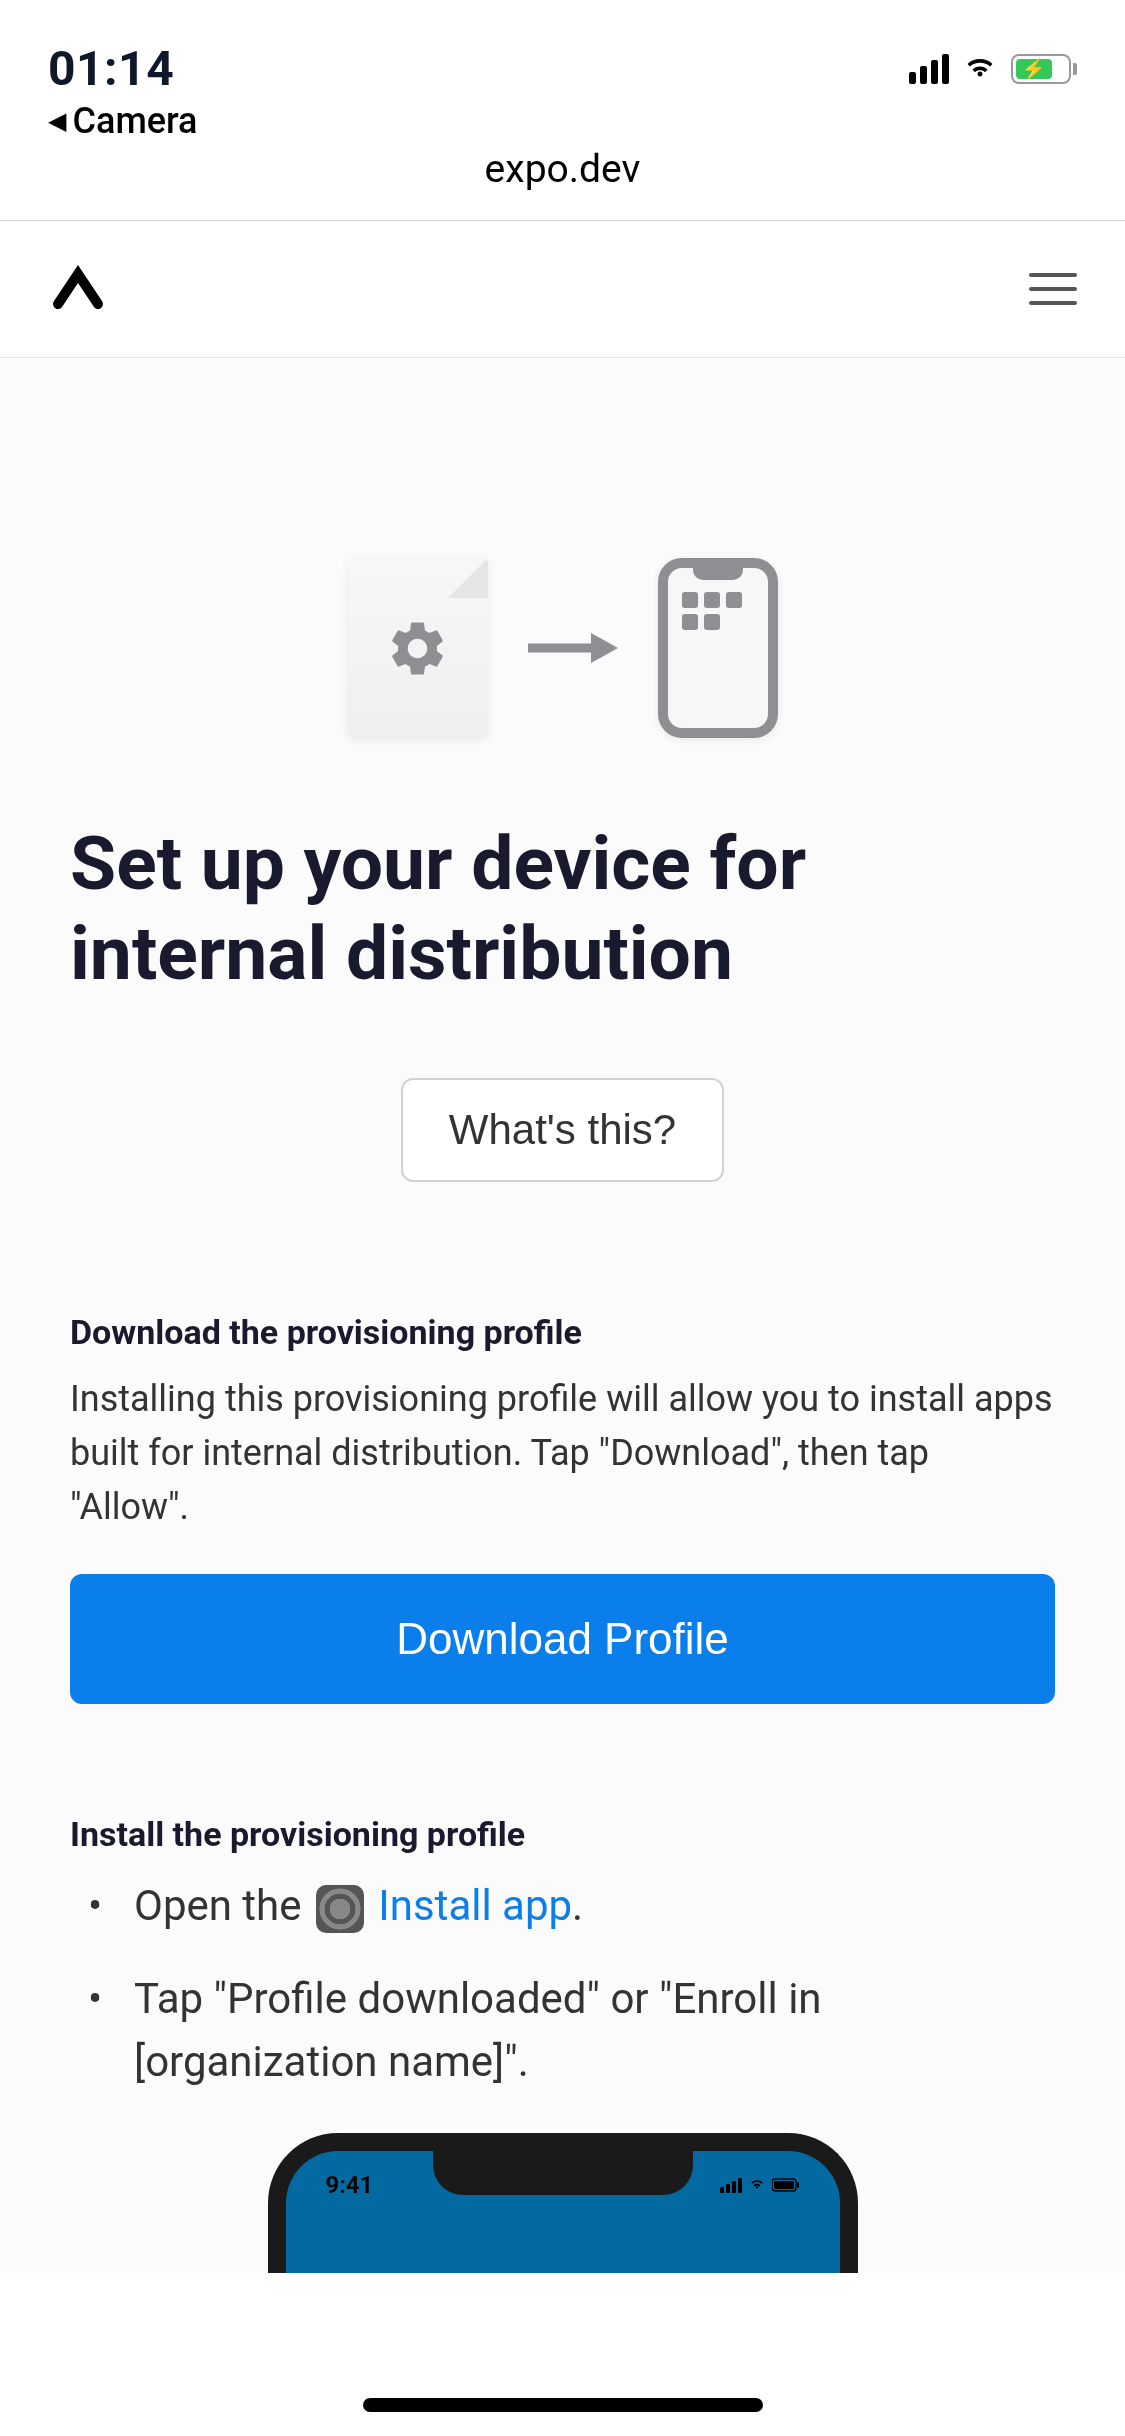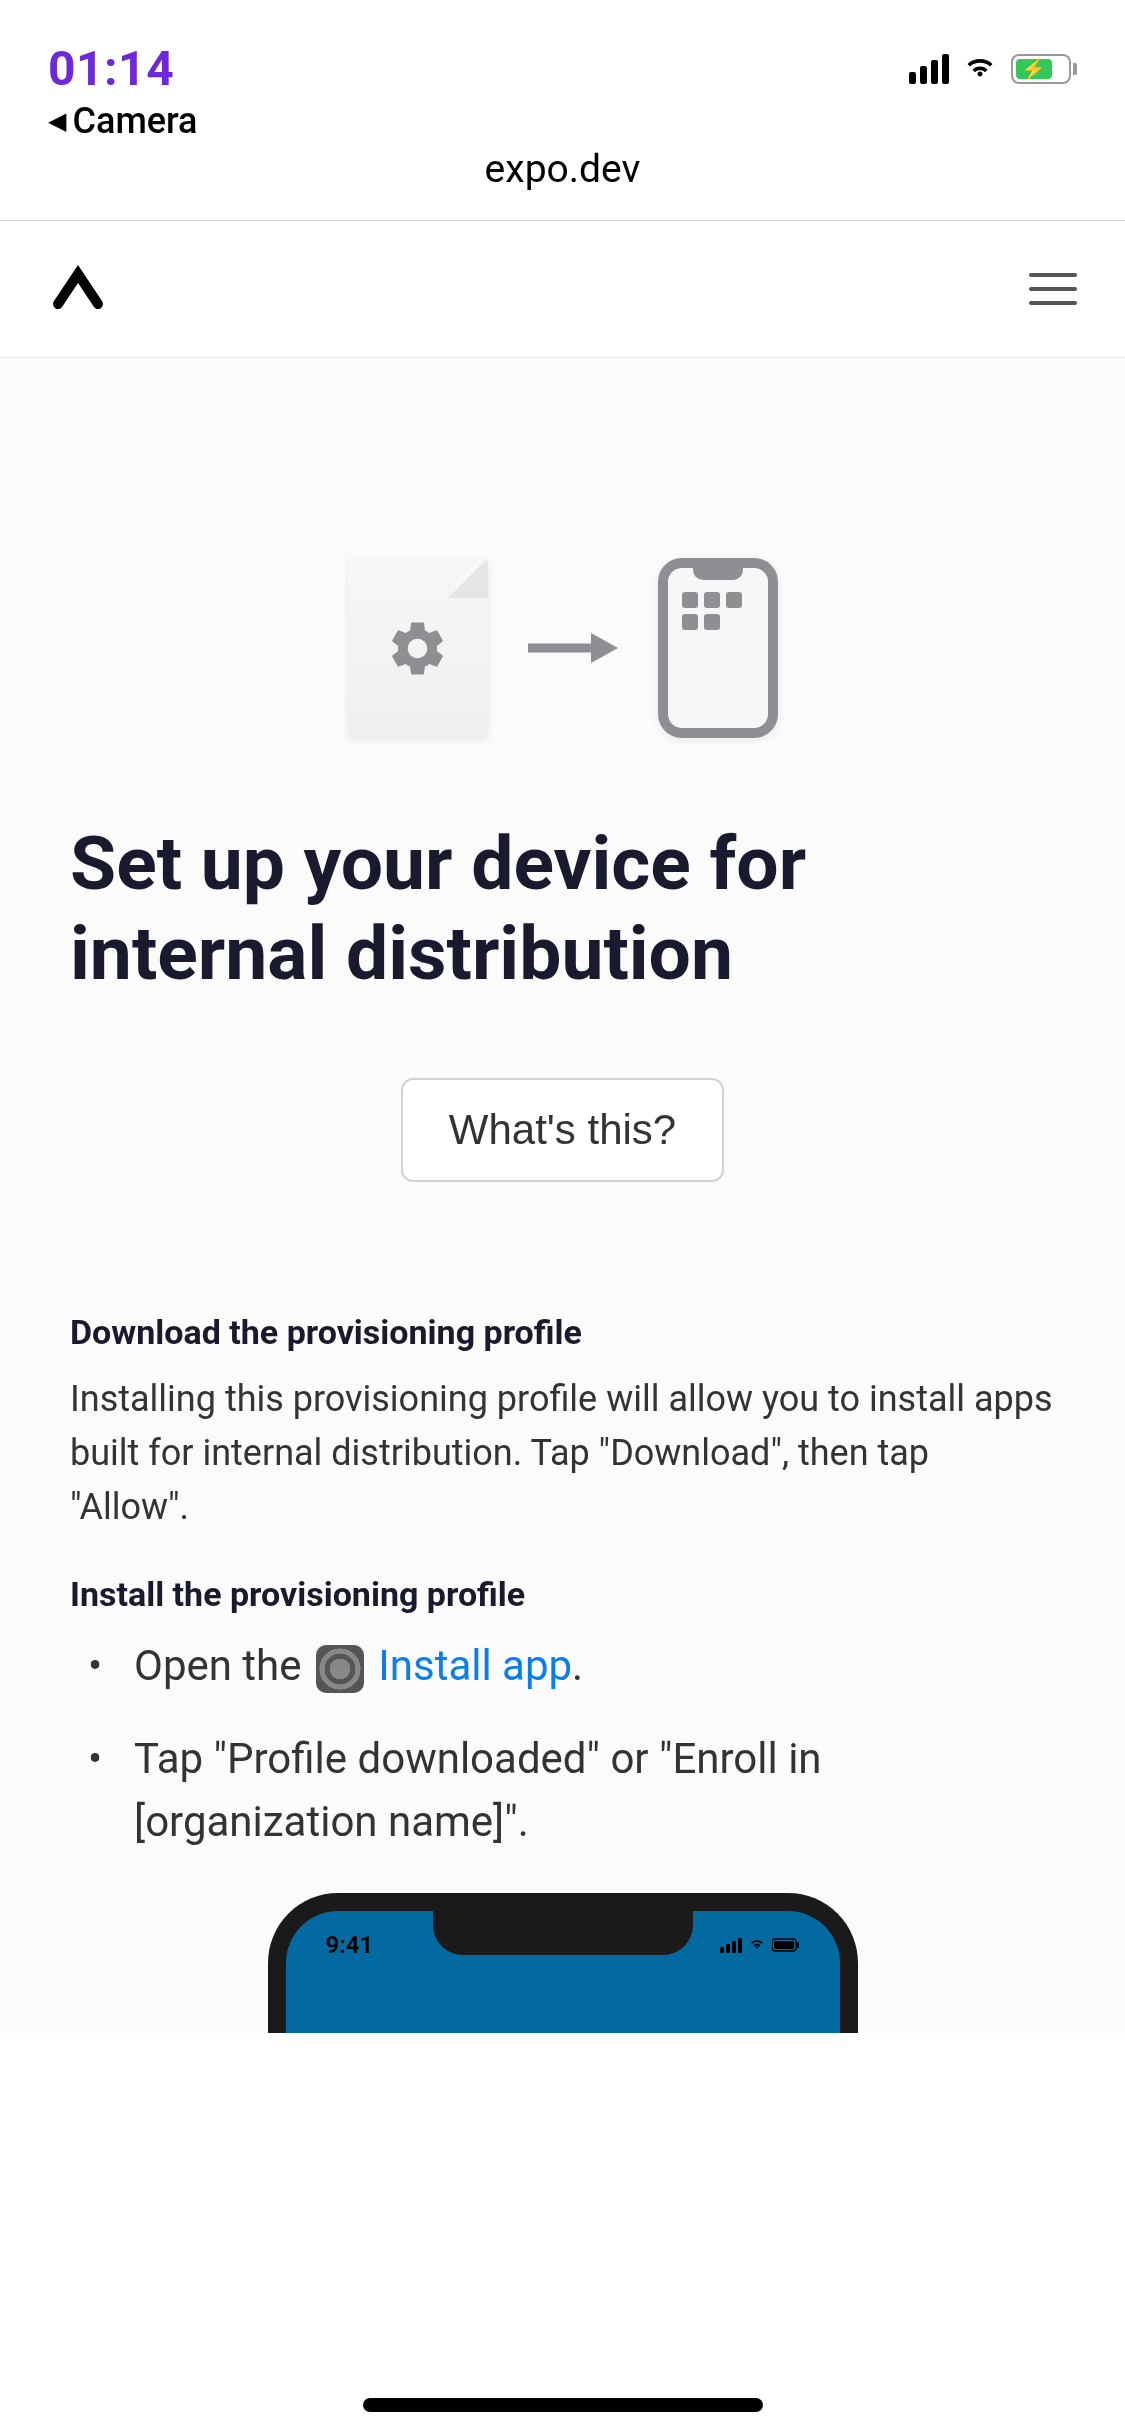--- a/index.html
+++ b/index.html
@@ -25,21 +25,21 @@
     }
     
     .status-left {
       display: flex;
       flex-direction: column;
     }
     
     .time {
       font-size: 48px;
       font-weight: 700;
-      color: #6d28d9;
+      color: #0f172a;
       letter-spacing: 0.5px;
     }
     
     .back-app {
       display: flex;
       align-items: center;
       font-size: 36px;
       font-weight: 500;
       color: #000;
       margin-top: 3px;
@@ -461,20 +461,21 @@
       </div>
     </div>
   </div>
 
   <h1 class="main-title">Set up your device for internal distribution</h1>
 
   <button class="what-btn">What's this?</button>
 
   <h2 class="section-title">Download the provisioning profile</h2>
   <p class="section-text">Installing this provisioning profile will allow you to install apps built for internal distribution. Tap "Download", then tap "Allow".</p>
+  <button class="download-btn">Download Profile</button>
 
   <h2 class="section-title">Install the provisioning profile</h2>
   <ul>
     <li>
       <span>Open the </span><span class="settings-icon"></span> <a href="#" class="link">Install app</a><span>.</span>
     </li>
     <li>Tap "Profile downloaded" or "Enroll in [organization name]".</li>
   </ul>
 
   <div class="phone-mockup">

